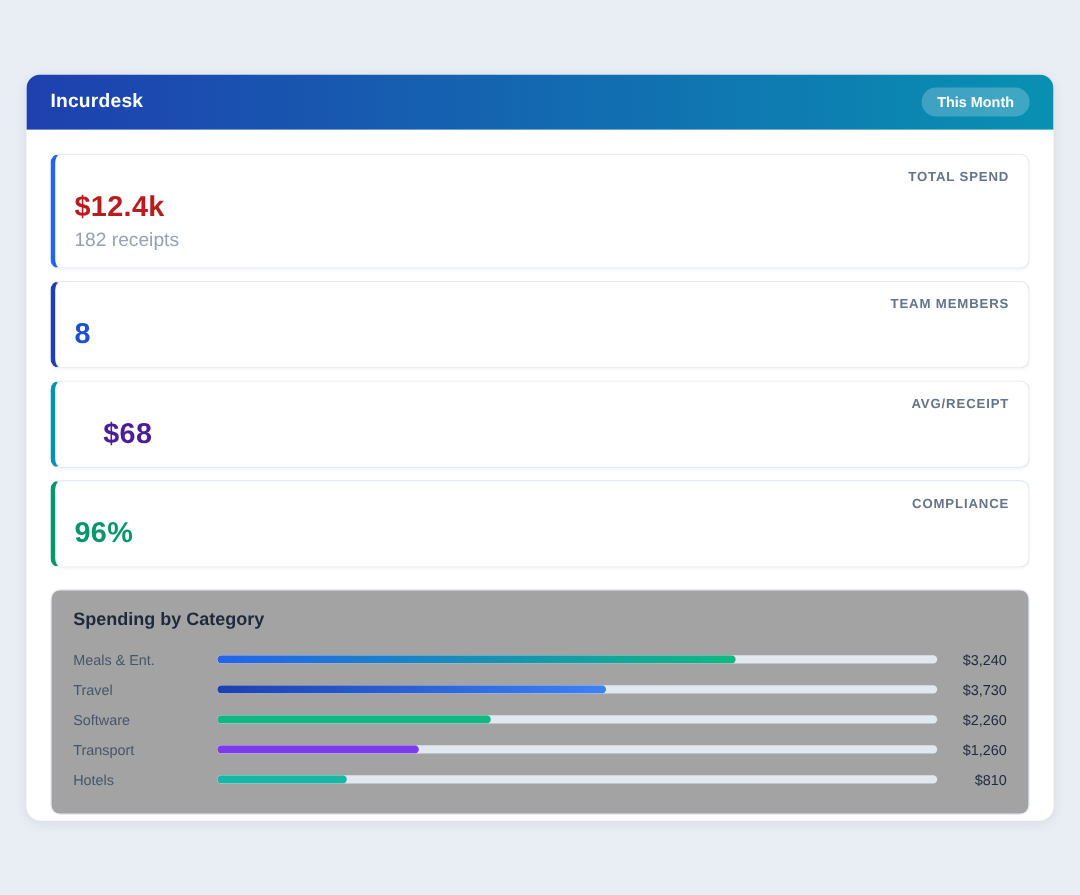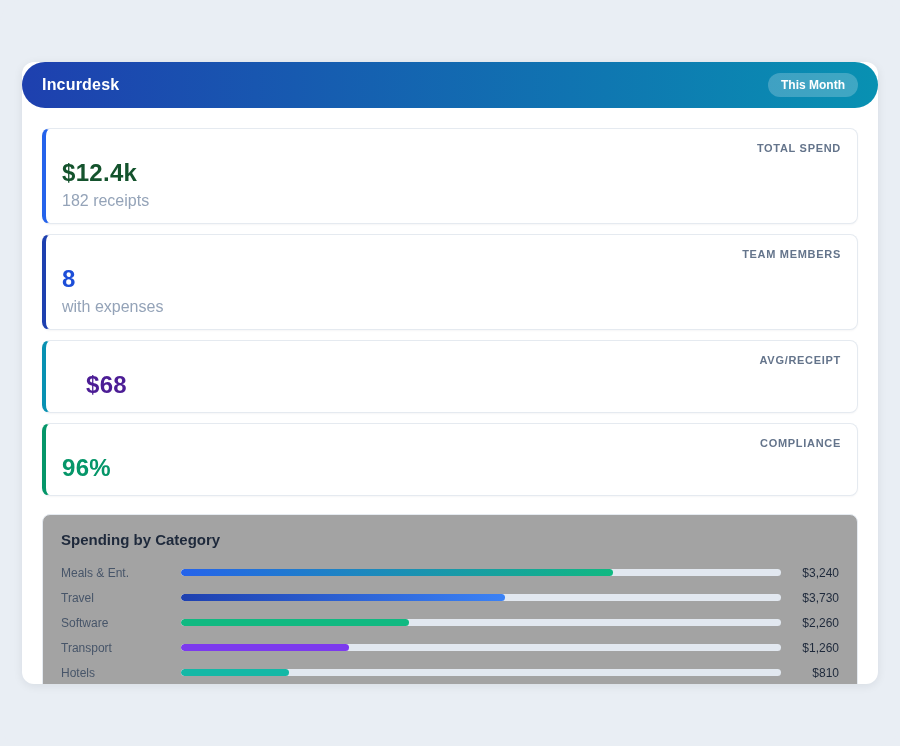--- a/index.html
+++ b/index.html
@@ -1,15 +1,15 @@
 <!DOCTYPE html>
 <html><head>
 <meta charset="utf-8">
 <style>
-  * { box-sizing: border-box; margin: 0; padding: 0; border-radius: 23px; }
+  * { box-sizing: border-box; margin: 0; padding: 0; }
   html, body {
     width: 900px; height: 746px;
     font-family: "Liberation Sans", "DejaVu Sans", sans-serif;
     background: #e9eef4;
   }
   .page {
     width: 900px; height: 746px;
     padding-top: 62px;
     display: flex; justify-content: center; align-items: flex-start;
   }
@@ -105,28 +105,27 @@
 
     <div class="app-header" style="background: linear-gradient(90deg, rgb(30, 64, 175), rgb(8, 145, 178));">
       <div class="app-title">Incurdesk</div>
       <button class="period-badge">This Month</button>
     </div>
 
     <div class="app-body">
 
       <div class="stat-card" style="border-left-color: rgb(37, 99, 235);">
         <div class="stat-label">TOTAL SPEND</div>
-        <div class="stat-value" style="color: #14532d;">$12.4k</div>
+        <div class="stat-value" style="color: #b91c1c;">$12.4k</div>
         <div class="stat-sub">182 receipts</div>
       </div>
 
       <div class="stat-card" style="border-left-color: rgb(30, 64, 175);">
         <div class="stat-label">TEAM MEMBERS</div>
         <div class="stat-value" style="color: rgb(29, 78, 216);">8</div>
-        <div class="stat-sub">with expenses</div>
       </div>
 
       <div class="stat-card" style="border-left-color: rgb(8, 145, 178);">
         <div class="stat-label">AVG/RECEIPT</div>
         <div class="stat-value" style="color: #4c1d95; margin-left: 24px;">$68</div>
       </div>
 
       <div class="stat-card" style="border-left-color: rgb(5, 150, 105);">
         <div class="stat-label">COMPLIANCE</div>
         <div class="stat-value" style="color: rgb(5, 150, 105);">96%</div>

